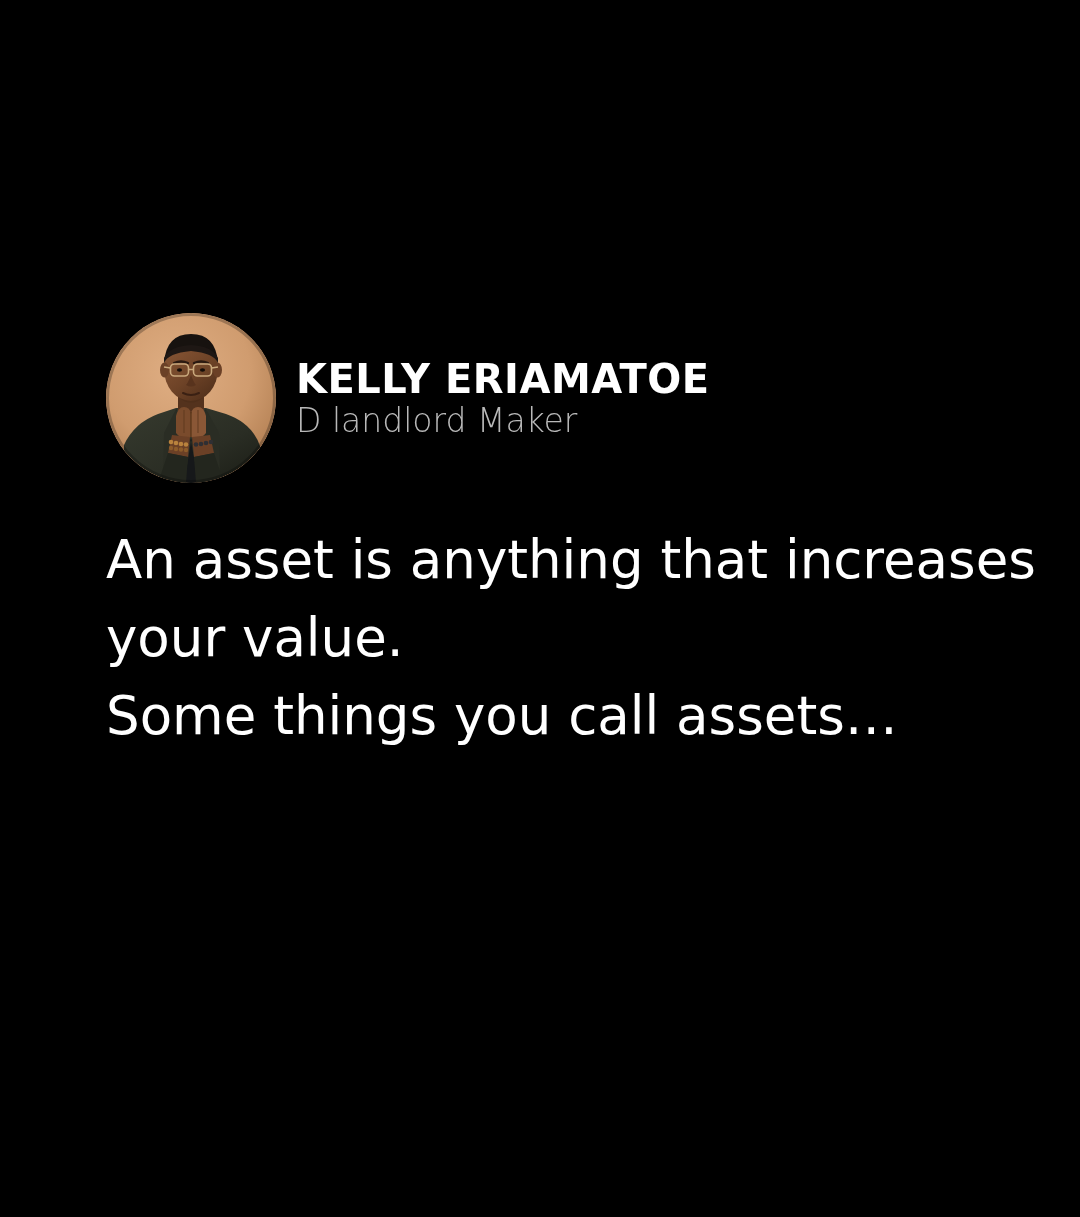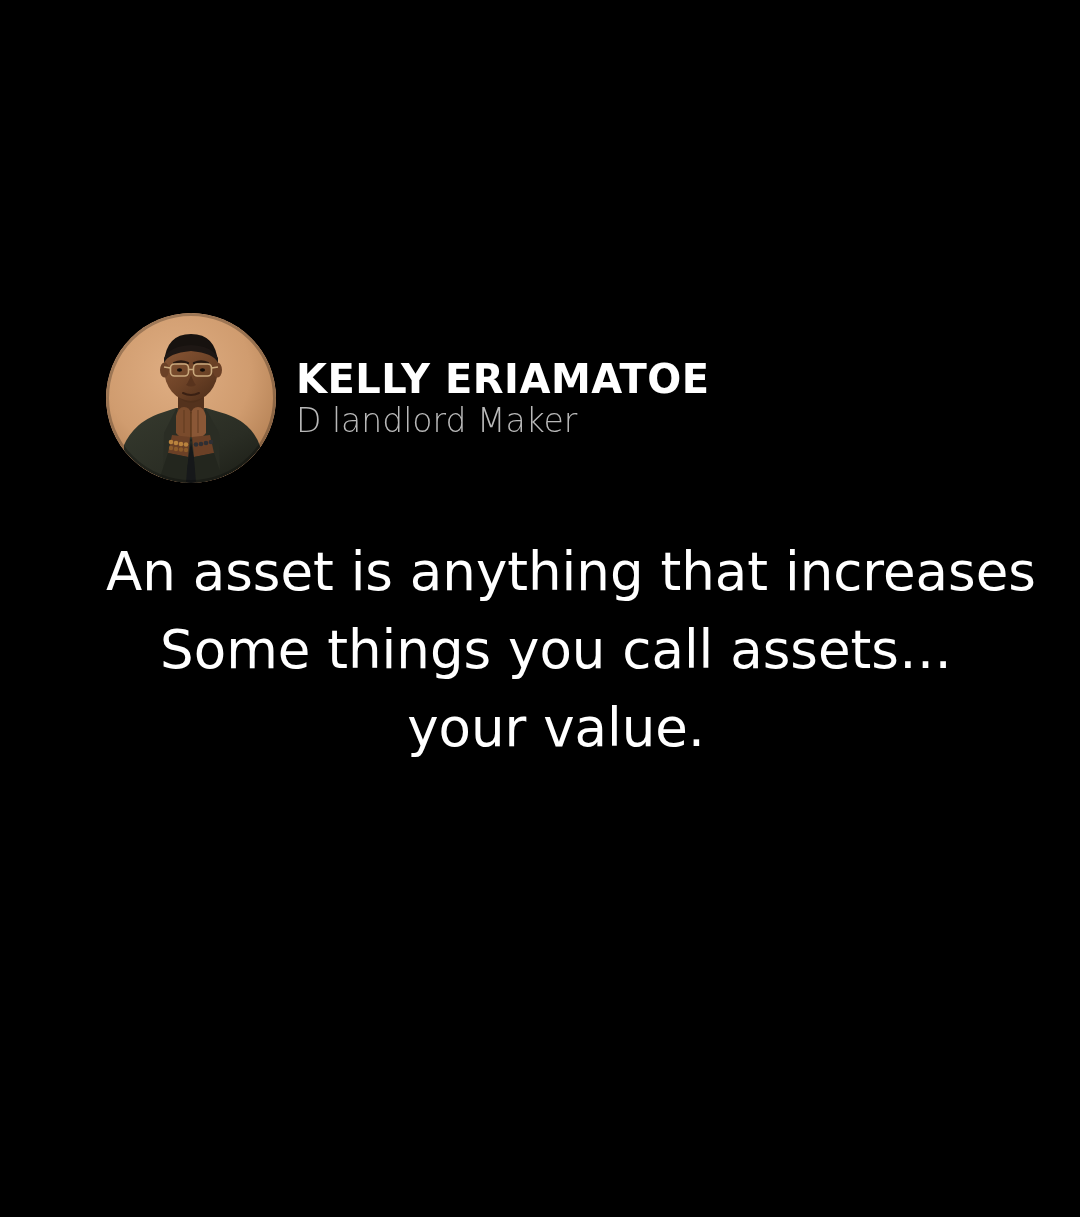--- a/index.html
+++ b/index.html
@@ -68,23 +68,22 @@
     line-height: 1.05;
     margin-top: 4px;
     white-space: nowrap;
     font-family: "DejaVu Sans", "Liberation Sans", sans-serif;
   }
 
   
   #quote-block {
     position: absolute;
     left: 106px;
-    top: 533px;
+    top: 521px;
     width: 900px;
-    text-align: center;
   }
   .quote-line {
     color: #ffffff;
     font-size: 53px;
     font-weight: 400;
     line-height: 78px;
     white-space: nowrap;
     font-family: "DejaVu Sans", "Liberation Sans", sans-serif;
   }
 </style>
@@ -200,17 +199,17 @@
 
     <div id="author-text">
       <div id="author-name">KELLY ERIAMATOE</div>
       <div id="author-handle">D landlord Maker</div>
     </div>
 
   </div>
 
   <div id="quote-block">
     <div class="quote-line">An asset is anything that increases</div>
+    <div class="quote-line">your value.</div>
     <div class="quote-line">Some things you call assets…</div>
-    <div class="quote-line">your value.</div>
   </div>
 
 </div>
 
 </body></html>

